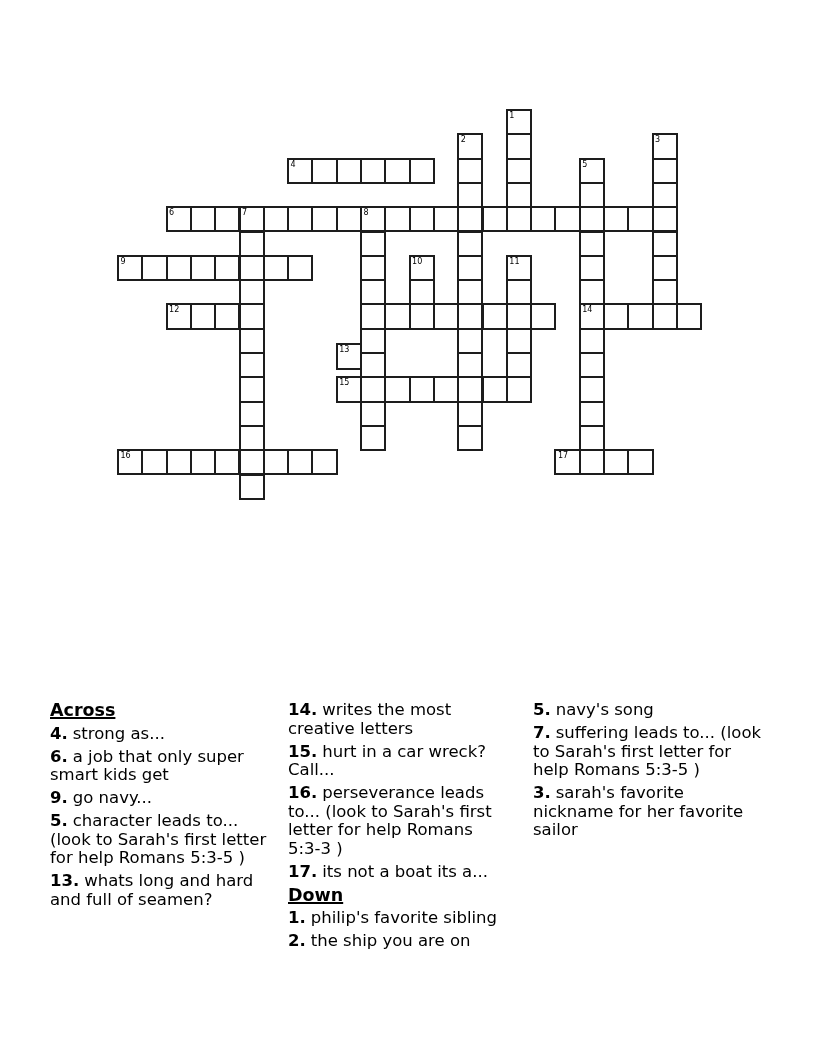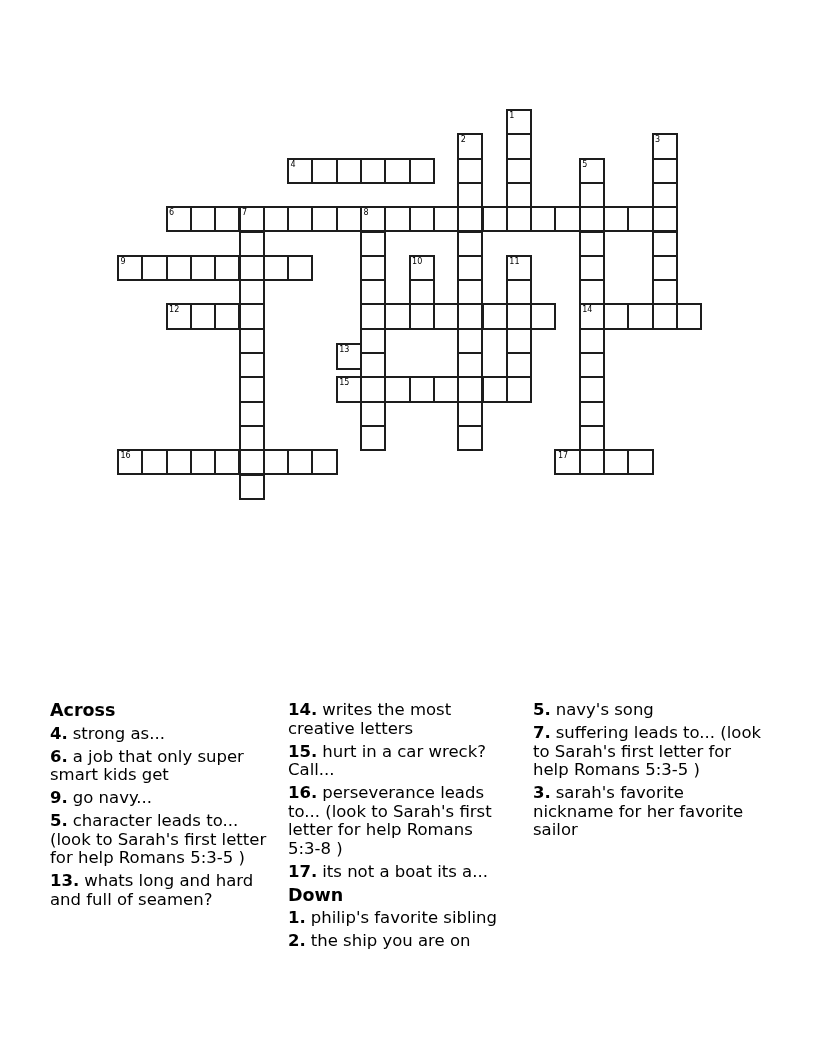--- a/index.html
+++ b/index.html
@@ -20,21 +20,21 @@
   .cell-num{
     position:absolute;top:0;left:1.5px;font-size:8px;line-height:9px;color:#000;
   }
   .clues{position:absolute;left:0;top:701px;width:816px;height:350px;}
   .clue-col{position:absolute;top:0;}
   .clue-col.c1{left:50px;width:225px;}
   .clue-col.c2{left:288px;width:218px;}
   .clue-col.c3{left:533px;width:233px;}
   .clue-header{
     font-size:17.5px;line-height:19px;font-weight:bold;
-    text-decoration-thickness:2px;
+    text-decoration:underline;text-decoration-thickness:2px;
     margin:0 0 4.5px 0;
   }
   .clue{font-size:16.5px;line-height:18.5px;margin:0 0 4.5px 0;}
   .clue-num{font-weight:bold;margin-right:5px;}
 </style>
 </head>
 <body>
 
 <div class="page">
   <div class="grid" id="grid">
@@ -203,21 +203,21 @@
         <div class="clue-header">Across</div>
         <div class="clue"><span class="clue-num">4.</span><span class="clue-text">strong as...</span></div>
         <div class="clue"><span class="clue-num">6.</span><span class="clue-text">a job that only super smart kids get</span></div>
         <div class="clue"><span class="clue-num">9.</span><span class="clue-text">go navy...</span></div>
         <div class="clue"><span class="clue-num">5.</span><span class="clue-text">character leads to...(look to Sarah's first letter for help Romans 5:3-5 )</span></div>
         <div class="clue"><span class="clue-num">13.</span><span class="clue-text">whats long and hard and full of seamen?</span></div>
       </div>
       <div class="clue-col c2">
         <div class="clue"><span class="clue-num">14.</span><span class="clue-text">writes the most creative letters</span></div>
         <div class="clue"><span class="clue-num">15.</span><span class="clue-text">hurt in a car wreck? Call...</span></div>
-        <div class="clue"><span class="clue-num">16.</span><span class="clue-text">perseverance leads to... (look to Sarah's first letter for help Romans 5:3-8 )</span></div>
+        <div class="clue"><span class="clue-num">16.</span><span class="clue-text">perseverance leads to... (look to Sarah's first letter for help Romans 5:3-3 )</span></div>
         <div class="clue"><span class="clue-num">17.</span><span class="clue-text">its not a boat its a...</span></div>
         <div class="clue-header">Down</div>
         <div class="clue"><span class="clue-num">1.</span><span class="clue-text">philip's favorite sibling</span></div>
         <div class="clue"><span class="clue-num">2.</span><span class="clue-text">the ship you are on</span></div>
       </div>
       <div class="clue-col c3">
         <div class="clue"><span class="clue-num">5.</span><span class="clue-text">navy's song</span></div>
         <div class="clue"><span class="clue-num">7.</span><span class="clue-text">suffering leads to... (look to Sarah's first letter for help Romans 5:3-5 )</span></div>
         <div class="clue"><span class="clue-num">3.</span><span class="clue-text">sarah's favorite nickname for her favorite sailor</span></div>
       </div>

